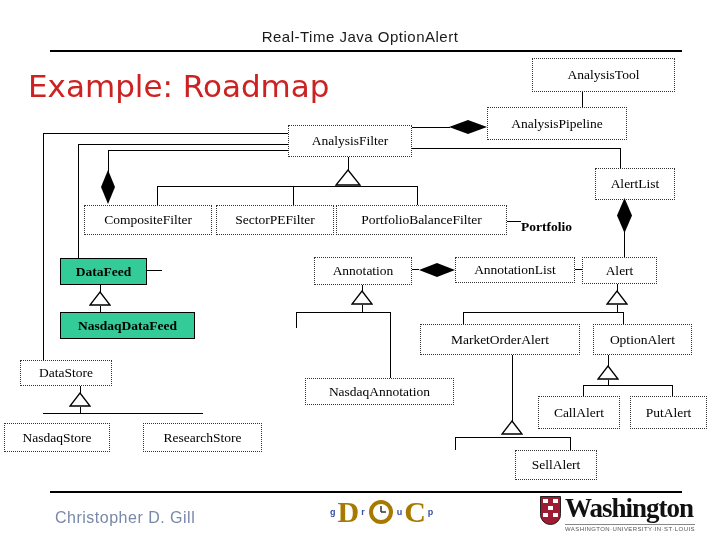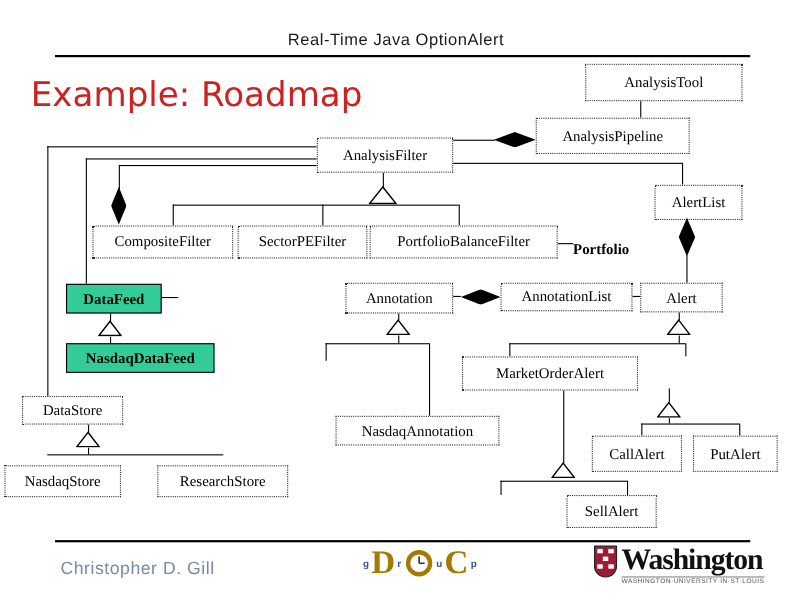--- a/index.html
+++ b/index.html
@@ -125,20 +125,21 @@
   <div class="box" style="left:487px;top:107px;width:138px;height:31px">AnalysisPipeline</div>
   <div class="box" style="left:288px;top:125px;width:122px;height:30px">AnalysisFilter</div>
   <div class="box" style="left:595px;top:168px;width:78px;height:30px">AlertList</div>
   <div class="box" style="left:84px;top:205px;width:126px;height:28px">CompositeFilter</div>
   <div class="box" style="left:216px;top:205px;width:116px;height:28px">SectorPEFilter</div>
   <div class="box" style="left:336px;top:205px;width:169px;height:28px">PortfolioBalanceFilter</div>
   <div class="box" style="left:314px;top:257px;width:96px;height:26px">Annotation</div>
   <div class="box" style="left:455px;top:257px;width:118px;height:24px">AnnotationList</div>
   <div class="box" style="left:582px;top:257px;width:73px;height:25px">Alert</div>
   <div class="box" style="left:420px;top:324px;width:158px;height:29px">MarketOrderAlert</div>
+  <div class="box" style="left:593px;top:324px;width:97px;height:29px">OptionAlert</div>
   <div class="box" style="left:305px;top:378px;width:147px;height:25px">NasdaqAnnotation</div>
   <div class="box" style="left:20px;top:360px;width:90px;height:24px">DataStore</div>
   <div class="box" style="left:4px;top:423px;width:104px;height:27px">NasdaqStore</div>
   <div class="box" style="left:143px;top:423px;width:117px;height:27px">ResearchStore</div>
   <div class="box" style="left:538px;top:396px;width:80px;height:31px">CallAlert</div>
   <div class="box" style="left:630px;top:396px;width:75px;height:31px">PutAlert</div>
   <div class="box" style="left:515px;top:450px;width:80px;height:28px">SellAlert</div>
 
   <div class="gbox" style="left:60px;top:258px;width:85px;height:25px">DataFeed</div>
   <div class="gbox" style="left:60px;top:312px;width:133px;height:25px">NasdaqDataFeed</div>

